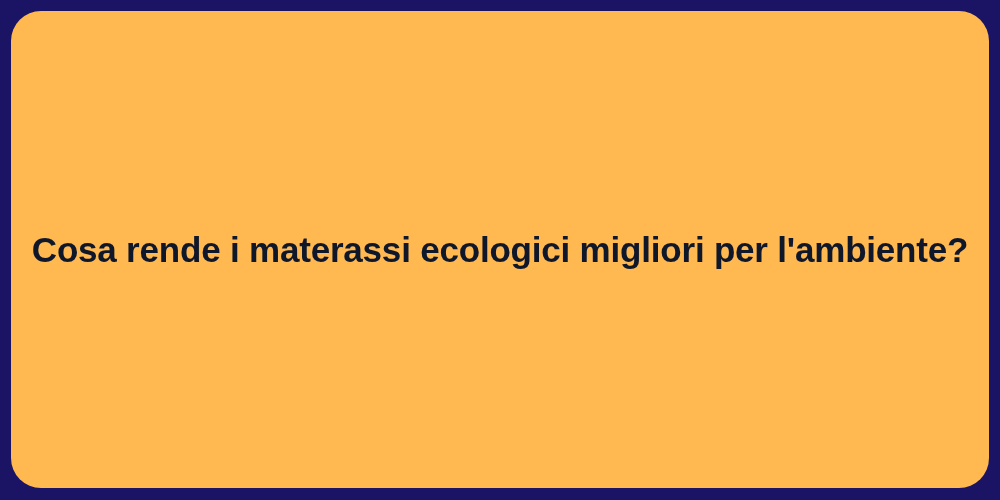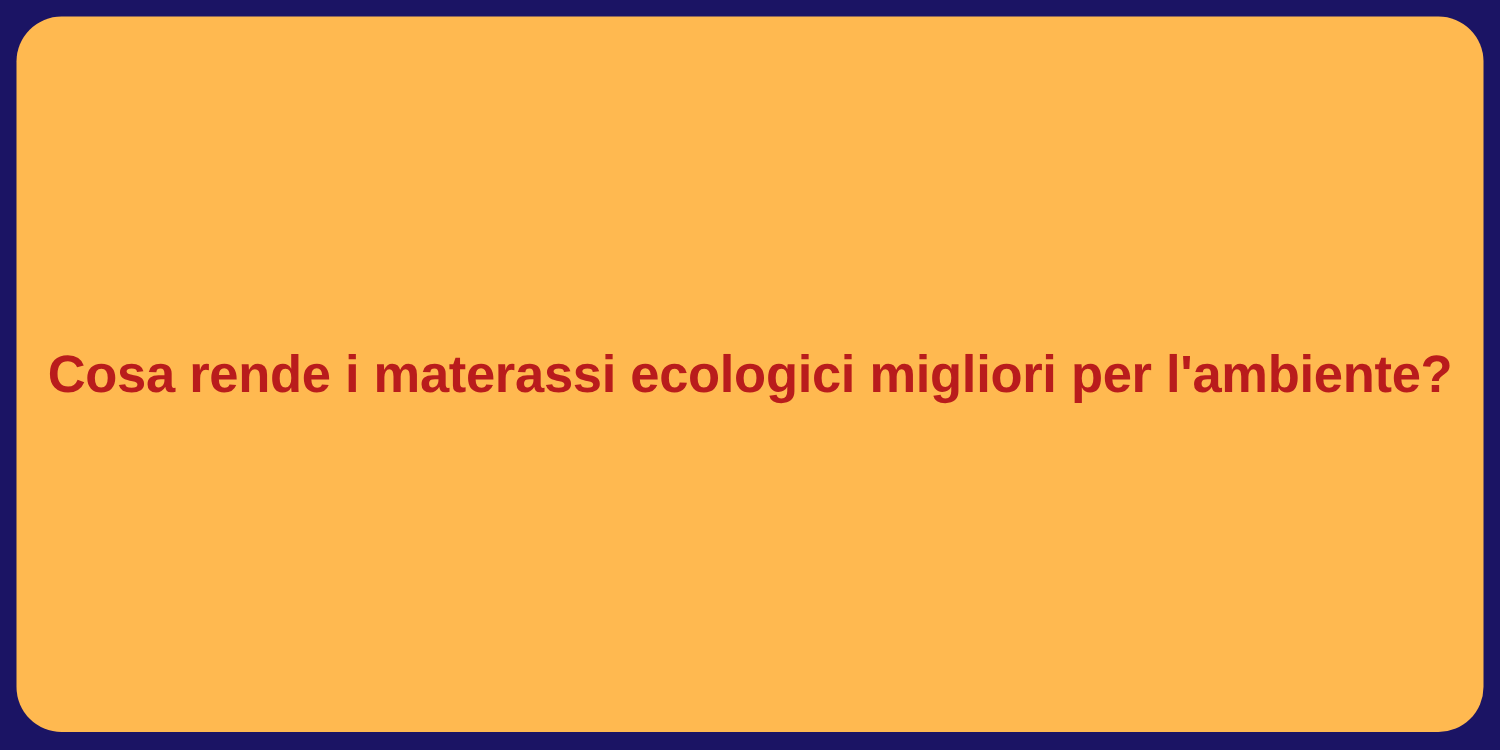--- a/index.html
+++ b/index.html
@@ -41,21 +41,21 @@
     width: 100%;
     display: flex;
     align-items: center;
     justify-content: center;
     padding: 0 40px;
     box-sizing: border-box;
   }
 
   #heading-text {
     margin: 0;
-    color: #b91c1c;
+    color: #0f172a;
     font-family: "Liberation Sans", sans-serif;
     font-size: 35px;
     font-weight: bold;
     line-height: 1.25;
     text-align: center;
     letter-spacing: -0.2px;
     white-space: nowrap;
   }
 </style>
 </head>

